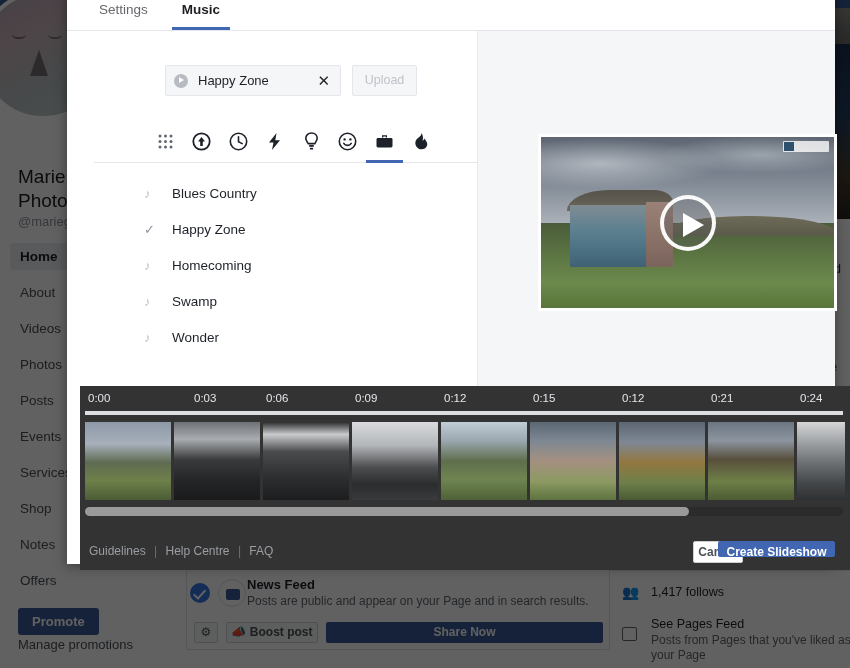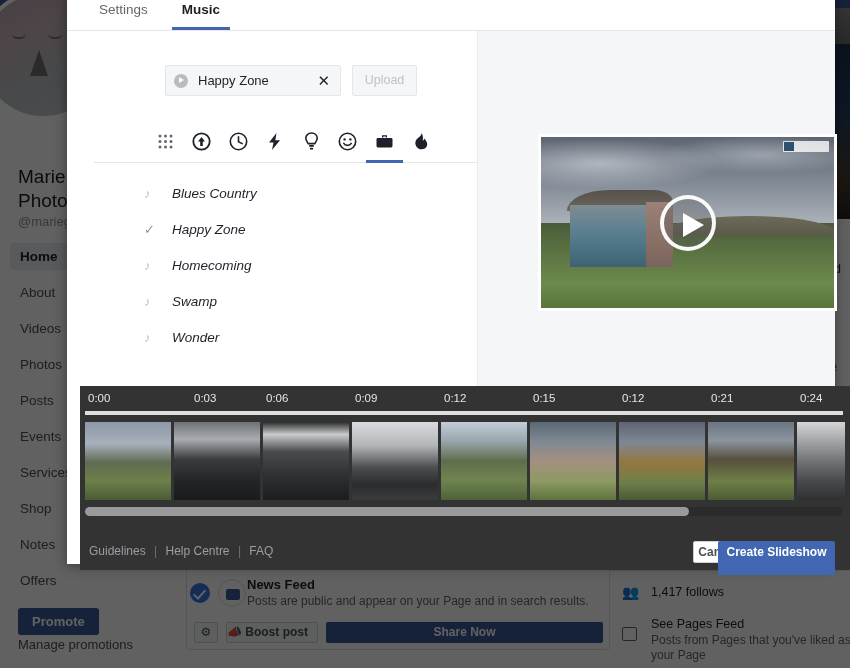--- a/index.html
+++ b/index.html
@@ -103,21 +103,21 @@
     font-size: 12px; color: #606770;
   }
   .bg-gear-btn {
     position: absolute; left: 194px; top: 622px; width: 24px; height: 21px;
     border: 1px solid #ccd0d5; background: #f5f6f7; border-radius: 2px;
     font-size: 12px; color: #4b4f56; text-align: center; line-height: 19px;
   }
   .bg-boost-btn {
     position: absolute; left: 226px; top: 622px; width: 92px; height: 21px;
     border: 1px solid #ccd0d5; background: #f5f6f7; border-radius: 2px;
-    font-size: 12px; color: #4b4f56; line-height: 19px;
+    font-size: 12px; color: #4b4f56; text-align: center; line-height: 19px;
     font-weight: bold;
   }
   .bg-share-btn {
     position: absolute; left: 326px; top: 622px; width: 277px; height: 21px;
     background: #3b5998; border-radius: 2px;
     font-size: 12px; color: #fff; text-align: center; line-height: 21px;
     font-weight: bold;
   }
 
   
@@ -239,21 +239,21 @@
   
   .track-list { margin: 18px 0 0 0; padding-left: 50px; }
   .track {
     display: flex; align-items: center; height: 24px; margin-bottom: 12px;
   }
   .track-icon {
     width: 18px; flex: 0 0 18px; color: #bec3c9;
     font-size: 13px; text-align: left;
   }
   .track-icon.check { color: #8d949e; }
-  .track-name { font-size: 13.5px; color: #1d2129; margin-left: 10px; font-style: italic; }
+  .track-name { font-size: 13.5px; color: #1d2129; margin-left: 10px; }
 
   
   .video-wrap {
     position: absolute; left: 60px; top: 103px;
     width: 299px; height: 177px; background: #fff;
     padding: 3px;
   }
   .video-img {
     position: relative; width: 100%; height: 100%; overflow: hidden;
     background: linear-gradient(180deg,#6c7480 0%,#7e8692 18%,#9aa0a8 30%,#60666c 44%,#3d4a3a 58%,#4d6b3e 72%,#5d7c44 100%);
@@ -361,21 +361,21 @@
   }
   .footer-links .sep { color: #6d7073; margin: 0 5px; }
   .cancel-btn {
     position: absolute; right: 107px; top: 7px;
     width: 50px; height: 22px; background: #fff; border: 1px solid #ccd0d5;
     border-radius: 2px; font-size: 12px; color: #4b4f56;
     text-align: center; line-height: 20px; font-weight: bold;
   }
   .create-btn {
     position: absolute; right: 15px; top: 7px;
-    width: 117px; height: 34px; background: #4267b2; border-radius: 2px;
+    width: 117px; height: 16px; background: #4267b2; border-radius: 2px;
     font-size: 12px; color: #fff; text-align: center; line-height: 22px;
     font-weight: bold;
   }
 </style>
 </head>
 <body>
 
 <div id="bg-page">
   <div class="bg-topbar"></div>
   <div class="bg-cover"></div>

